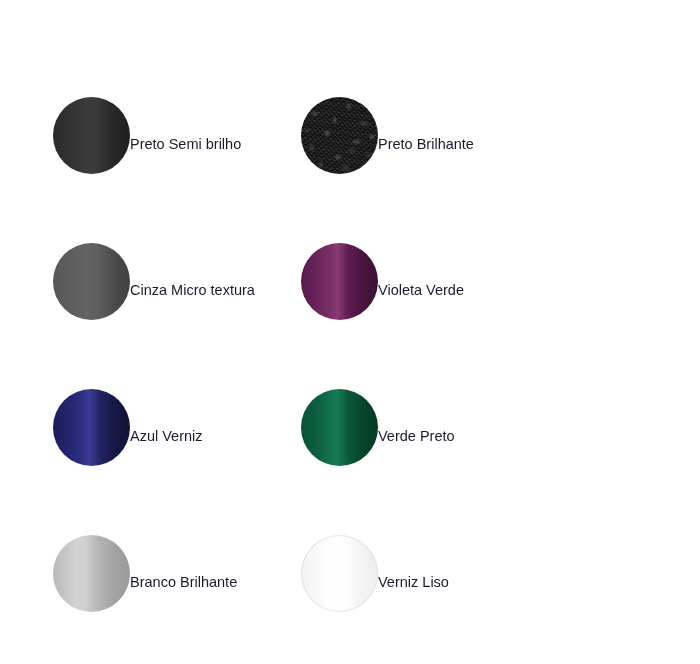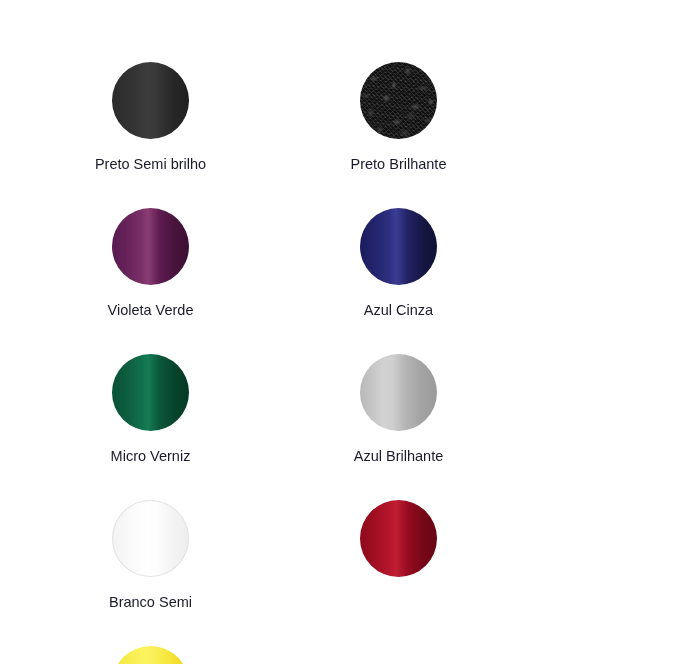--- a/index.html
+++ b/index.html
@@ -21,21 +21,20 @@
     display: flex;
     flex-wrap: wrap;
     align-content: flex-start;
   }
 
   .swatch-cell {
     width: 195px;
     margin-left: 53px;
     height: 146px;
     display: flex;
-    flex-direction: column;
     align-items: center;
   }
 
   .swatch-disc {
     width: 77px;
     height: 77px;
     border-radius: 50%;
     position: relative;
     overflow: hidden;
     flex: none;
@@ -146,44 +145,48 @@
   <div class="swatch-cell">
     <div class="swatch-disc fin-preto-semi"></div>
     <div class="swatch-label">Preto Semi brilho</div>
   </div>
 
   <div class="swatch-cell">
     <div class="swatch-disc fin-preto-craq"></div>
     <div class="swatch-label">Preto Brilhante</div>
   </div>
 
+  <div class="swatch-cell">
+    <div class="swatch-disc fin-cinza"></div>
+    <div class="swatch-label">Cinza Micro textura</div>
+  </div>
 
   <div class="swatch-cell">
     <div class="swatch-disc fin-violeta"></div>
     <div class="swatch-label">Violeta Verde</div>
   </div>
 
   <div class="swatch-cell">
     <div class="swatch-disc fin-azul"></div>
-    <div class="swatch-label">Azul Cinza</div>
+    <div class="swatch-label">Azul Verniz</div>
   </div>
 
   <div class="swatch-cell">
     <div class="swatch-disc fin-verde"></div>
-    <div class="swatch-label">Micro Verniz</div>
+    <div class="swatch-label">Verde Preto</div>
   </div>
 
   <div class="swatch-cell">
     <div class="swatch-disc fin-prata"></div>
-    <div class="swatch-label">Azul Brilhante</div>
+    <div class="swatch-label">Branco Brilhante</div>
   </div>
 
   <div class="swatch-cell">
     <div class="swatch-disc fin-branco"></div>
-    <div class="swatch-label">Branco Semi</div>
+    <div class="swatch-label">Verniz Liso</div>
   </div>
 
   <div class="swatch-cell">
     <div class="swatch-disc fin-cereja"></div>
 
   </div>
 
   <div class="swatch-cell">
     <div class="swatch-disc fin-amarelo"></div>
 

